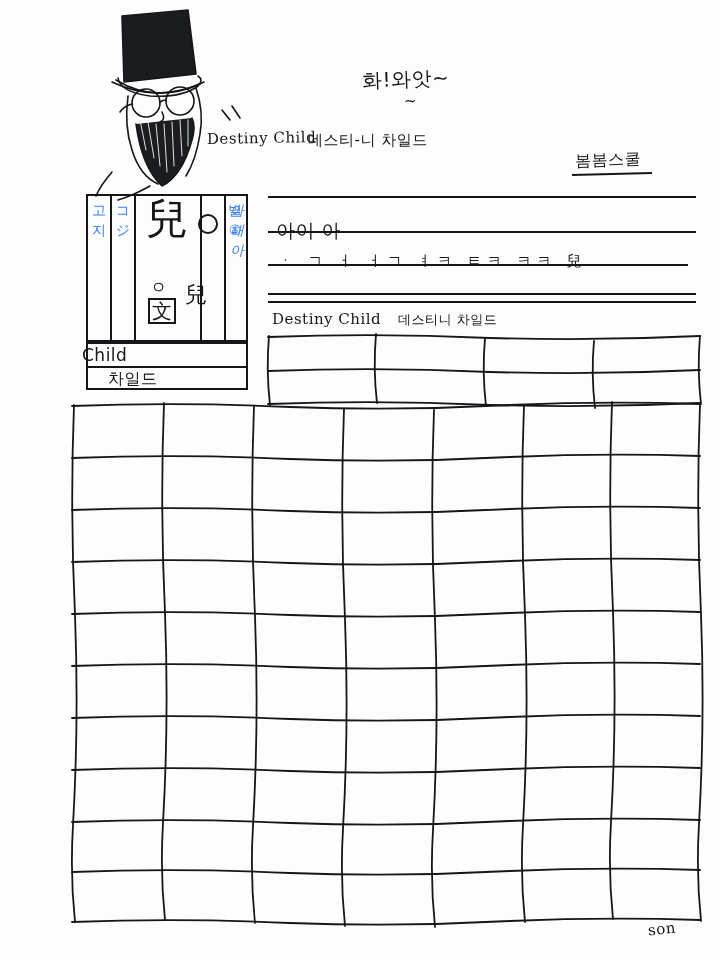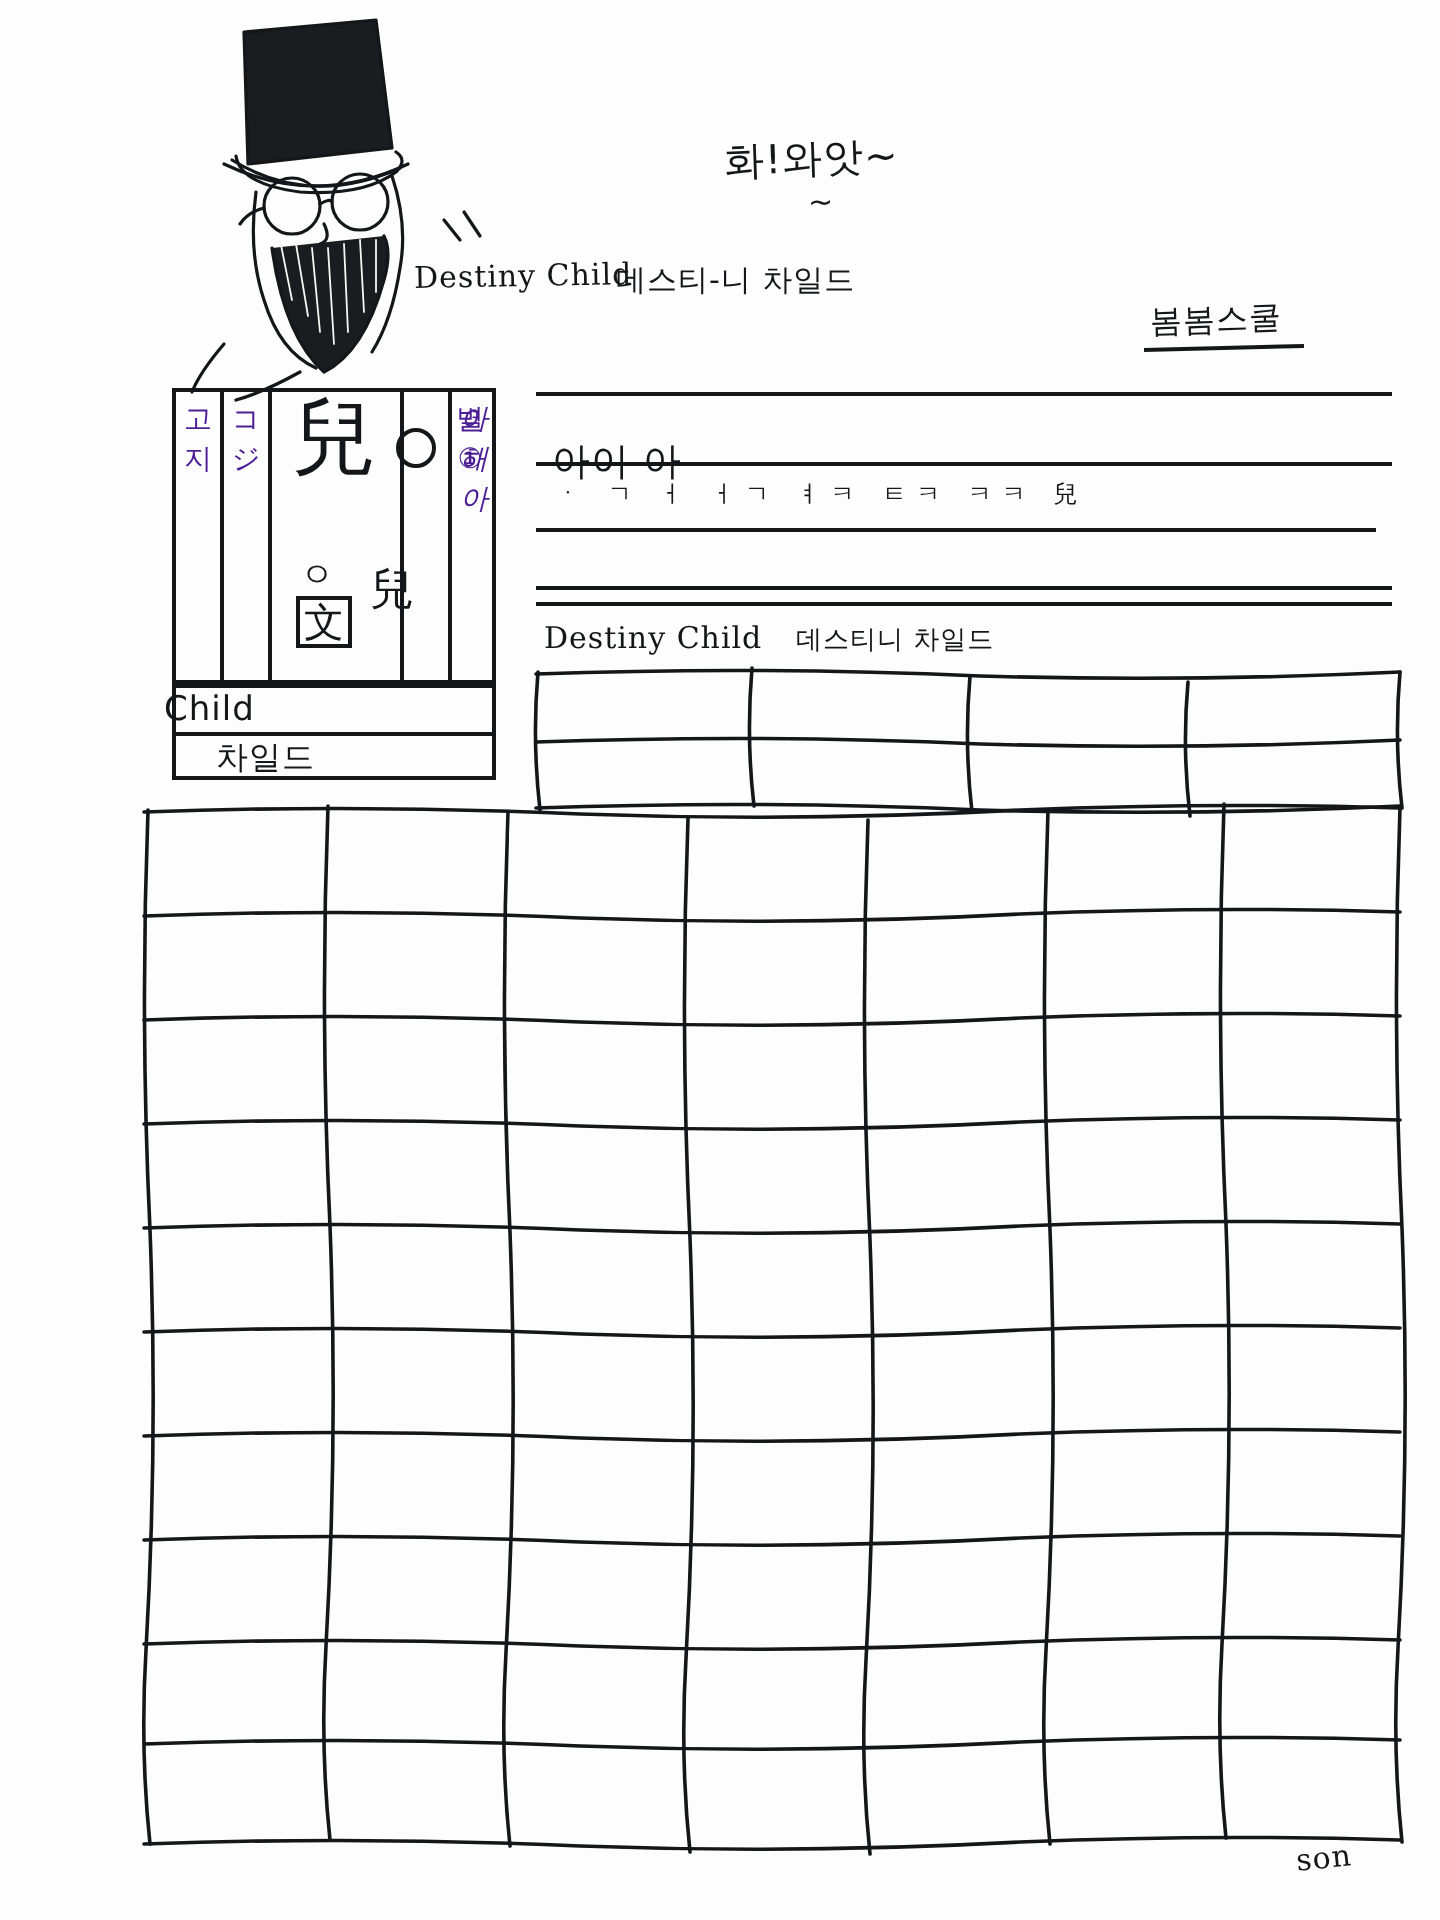--- a/index.html
+++ b/index.html
@@ -110,21 +110,21 @@
     height: 146px;
     border-left: 2px solid #15161a;
   }
   .vcol {
     position: absolute;
     width: 22px;
     text-align: center;
     font-size: 14px;
     line-height: 20px;
     font-family: "DejaVu Sans", sans-serif;
-    color: #4c1d95;
+    color: #3b82f6;
   }
   #col-go { left: 88px; top: 200px; }
   #col-go2 { left: 112px; top: 200px; text-align: center; }
   #col-byeol { left: 202px; top: 200px; padding-left: 22px; }
   #col-ahaea { left: 226px; top: 200px; font-style: italic; }
 
   #big-hanja {
     left: 146px;
     top: 196px;
     font-size: 42px;
@@ -205,22 +205,22 @@
   #rule-5 { top: 301px; }
 
   #phrase-1 {
     left: 276px;
     top: 202px;
     font-size: 19px;
     margin-top: 16px;
   }
   #phrase-2 {
     left: 278px;
-    top: 239px;
-    font-size: 12px;
+    top: 252px;
+    font-size: 15px;
     letter-spacing: 5px;
   }
   #phrase-3-latin {
     left: 272px;
     top: 310px;
     font-size: 15px;
   }
   #phrase-3-hangul {
     left: 398px;
     top: 311px;

